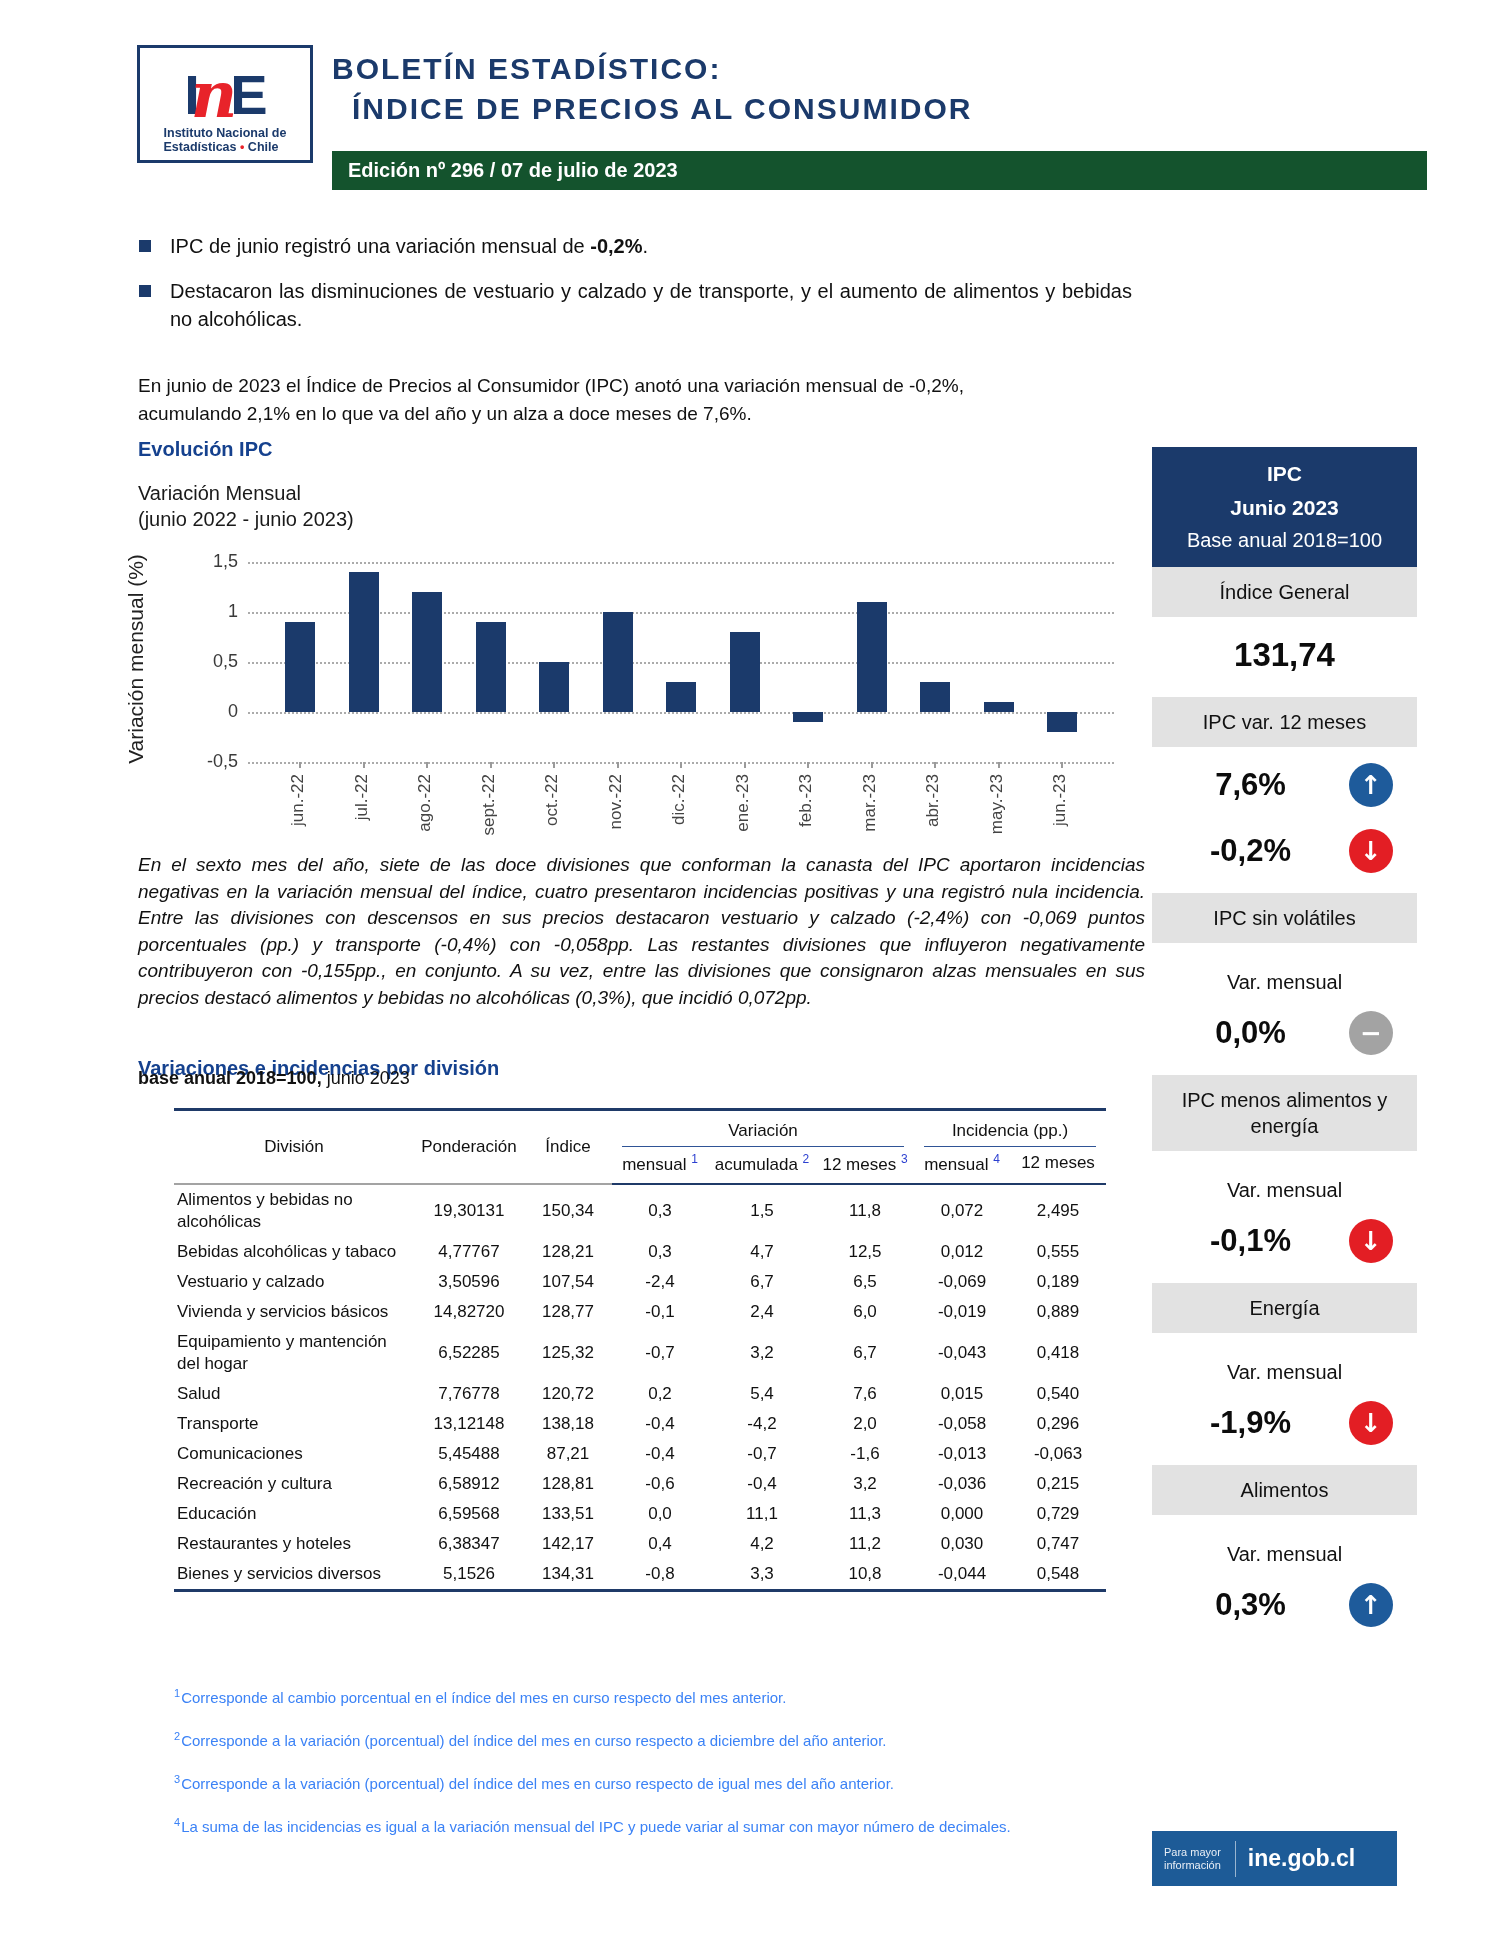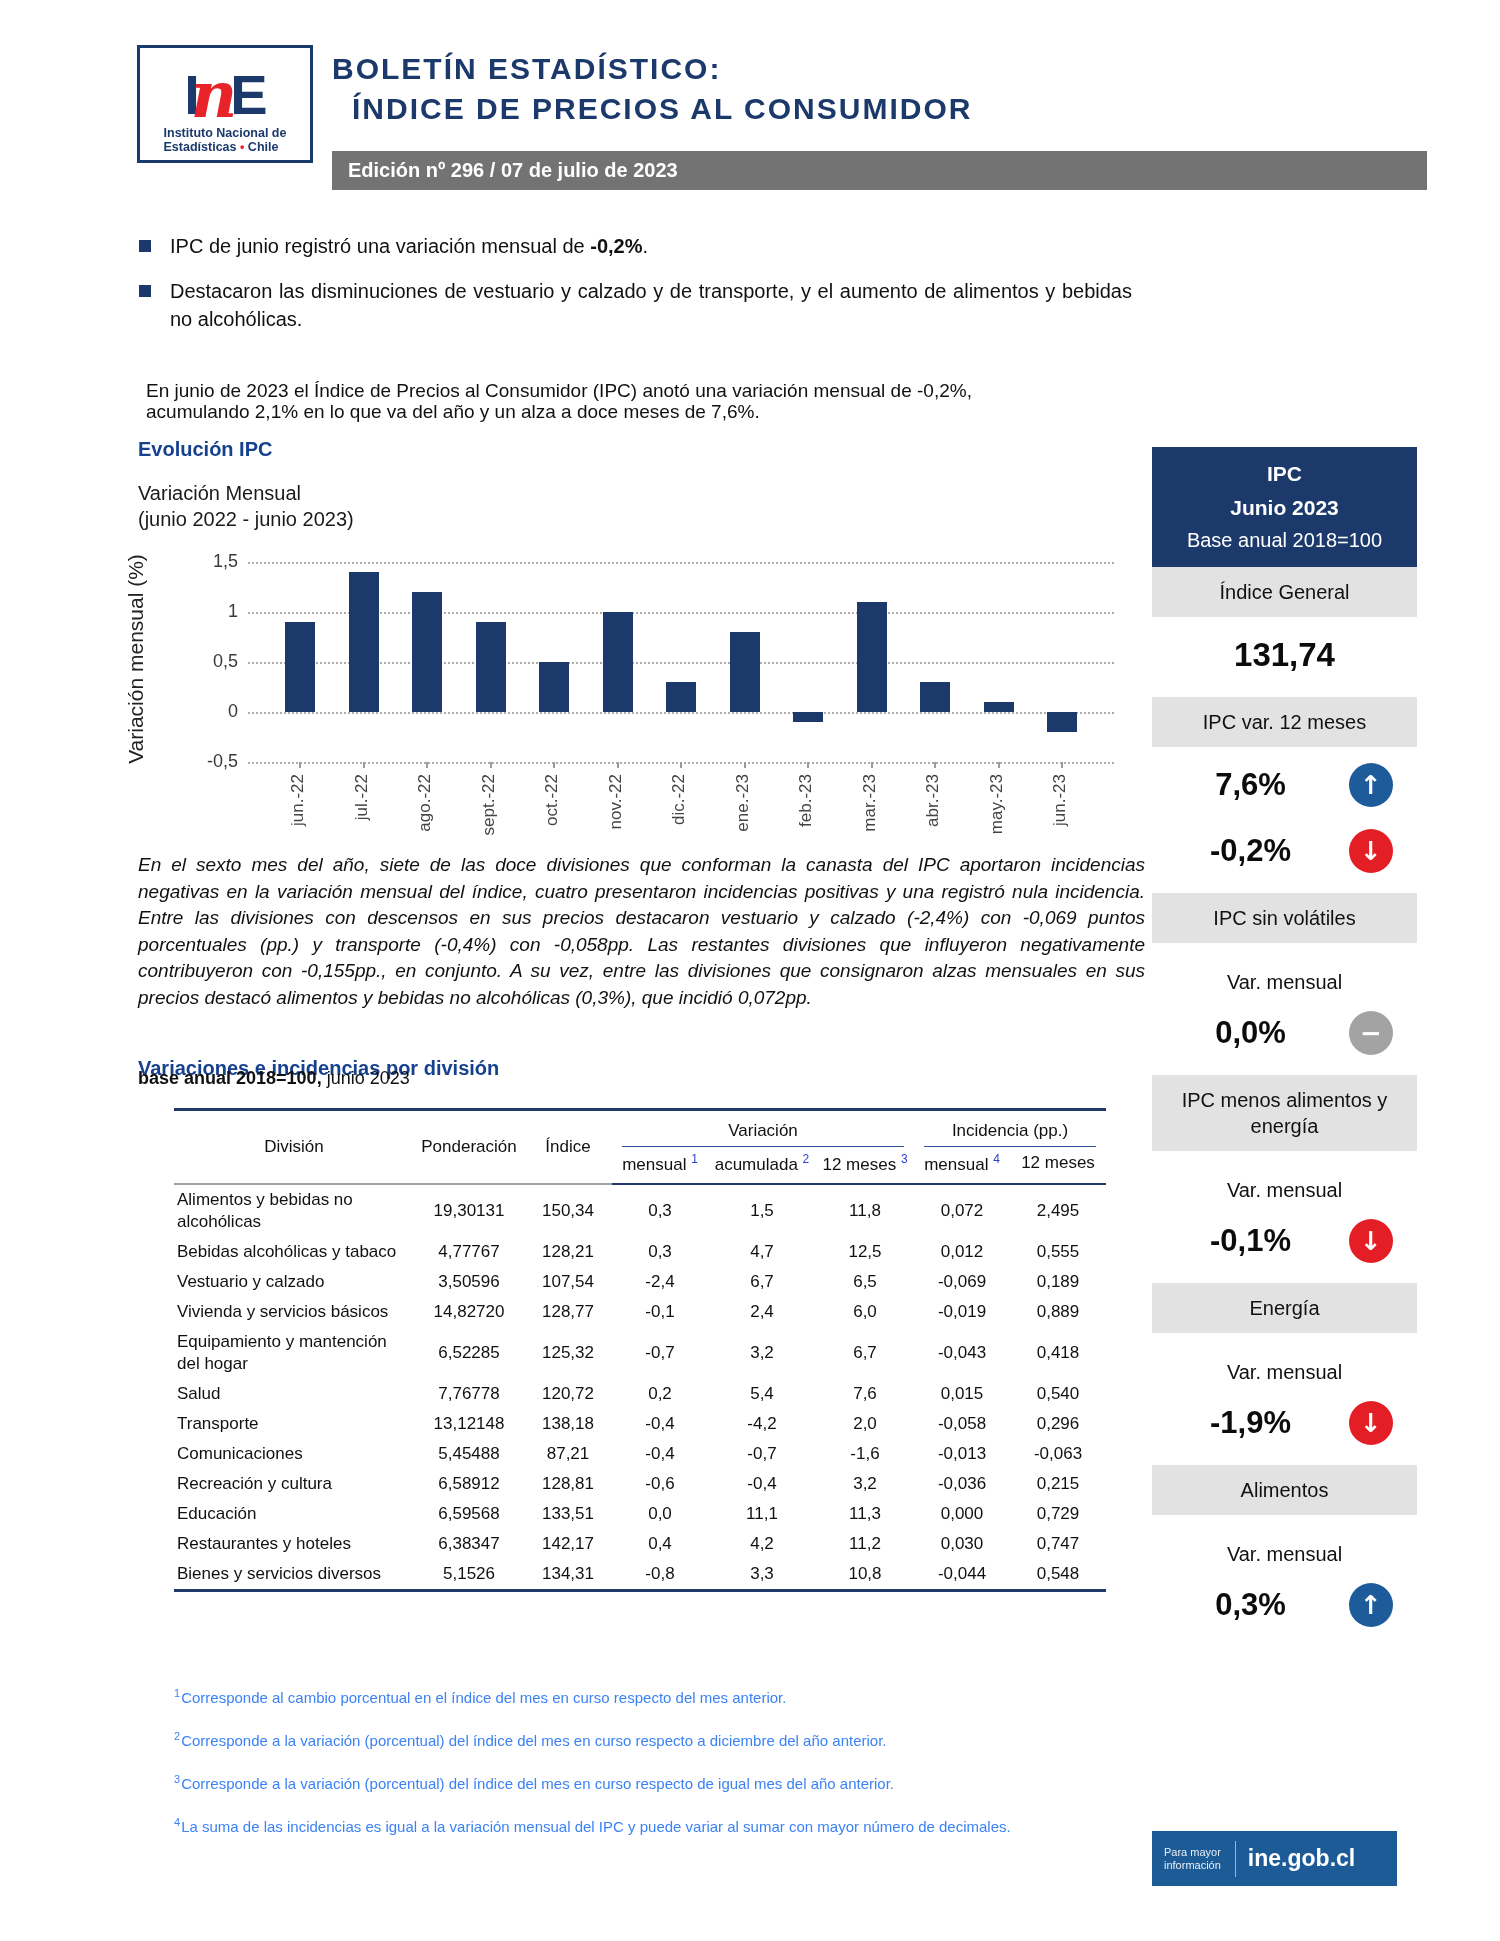--- a/index.html
+++ b/index.html
@@ -13,29 +13,29 @@
   .logo-letters{line-height:1;margin-bottom:2px;}
   .logo-letters .li,.logo-letters .le{font-size:56px;font-weight:bold;color:#1b3a6b;letter-spacing:-2px;}
   .logo-letters .ln{font-family:"DejaVu Serif",serif;font-style:italic;font-weight:bold;
                     font-size:64px;color:#e8232a;margin:0 -7px;position:relative;top:3px;}
   .logo-org{font-size:12.5px;font-weight:bold;color:#1b3a6b;line-height:14px;text-align:left;}
   .logo-org .red-dot{color:#e8232a;}
   .title1{position:absolute;left:332px;top:52px;font-size:30px;font-weight:800;
           color:#1b3a6b;letter-spacing:2px;}
   .title2{position:absolute;left:352px;top:92px;font-size:30px;font-weight:800;
           color:#1b3a6b;letter-spacing:2px;}
-  .edition-bar{position:absolute;left:332px;top:151px;width:1095px;height:39px;background:#737373;
+  .edition-bar{position:absolute;left:332px;top:151px;width:1095px;height:39px;background:#14532d;
                color:#fff;font-size:20px;font-weight:bold;line-height:39px;padding-left:16px;box-sizing:border-box;}
 
   
   .bullets{position:absolute;left:170px;top:232px;width:962px;list-style:none;margin:0;padding:0;}
   .bullets li{position:relative;font-size:20px;line-height:28px;text-align:justify;margin-bottom:17px;}
   .sq{position:absolute;left:-31px;top:8px;width:12px;height:12px;background:#1b3a6b;}
-  .intro{position:absolute;left:138px;top:372px;width:890px;margin:8px;
-         font-size:19px;line-height:21px;}
+  .intro{position:absolute;left:138px;top:372px;width:890px;margin:0;
+         font-size:19px;line-height:28px;}
   .body2{position:absolute;left:138px;top:852px;width:1007px;margin:0;
          font-size:19px;line-height:26.5px;text-align:justify;font-style:italic;}
 
   
   .chart-sec{position:absolute;left:138px;top:438px;width:1010px;height:410px;}
   .c-title{font-size:20px;font-weight:bold;color:#15418e;margin:0;}
   .c-sub{font-size:20px;color:#1a1a1a;margin-top:21px;}
   .c-range{font-size:20px;color:#1a1a1a;margin-top:3px;}
   .chart{position:absolute;left:110px;top:114px;}
   .plot{position:relative;width:866px;height:215px;}

